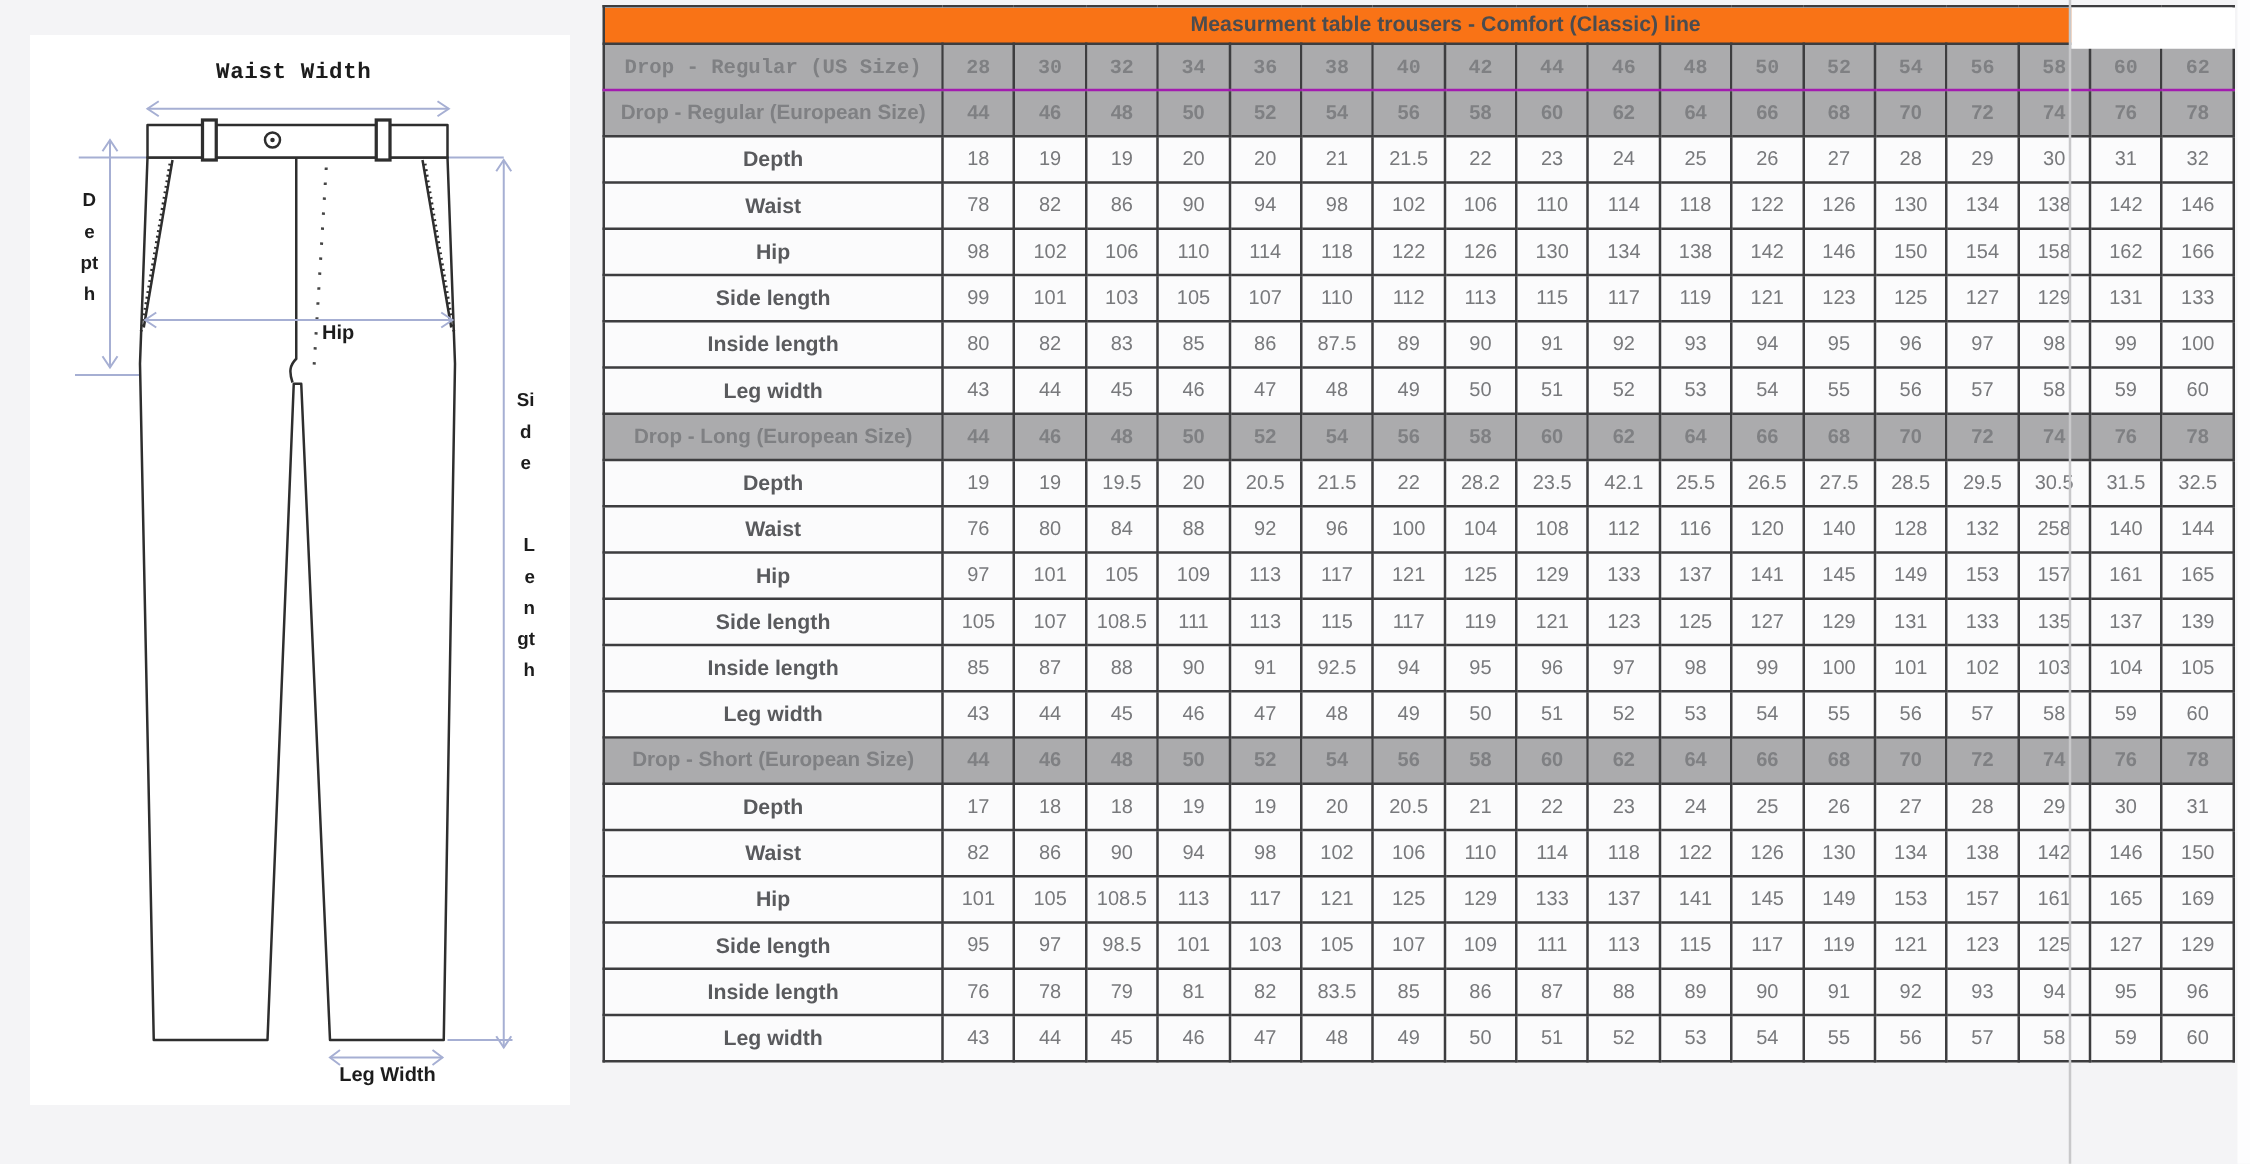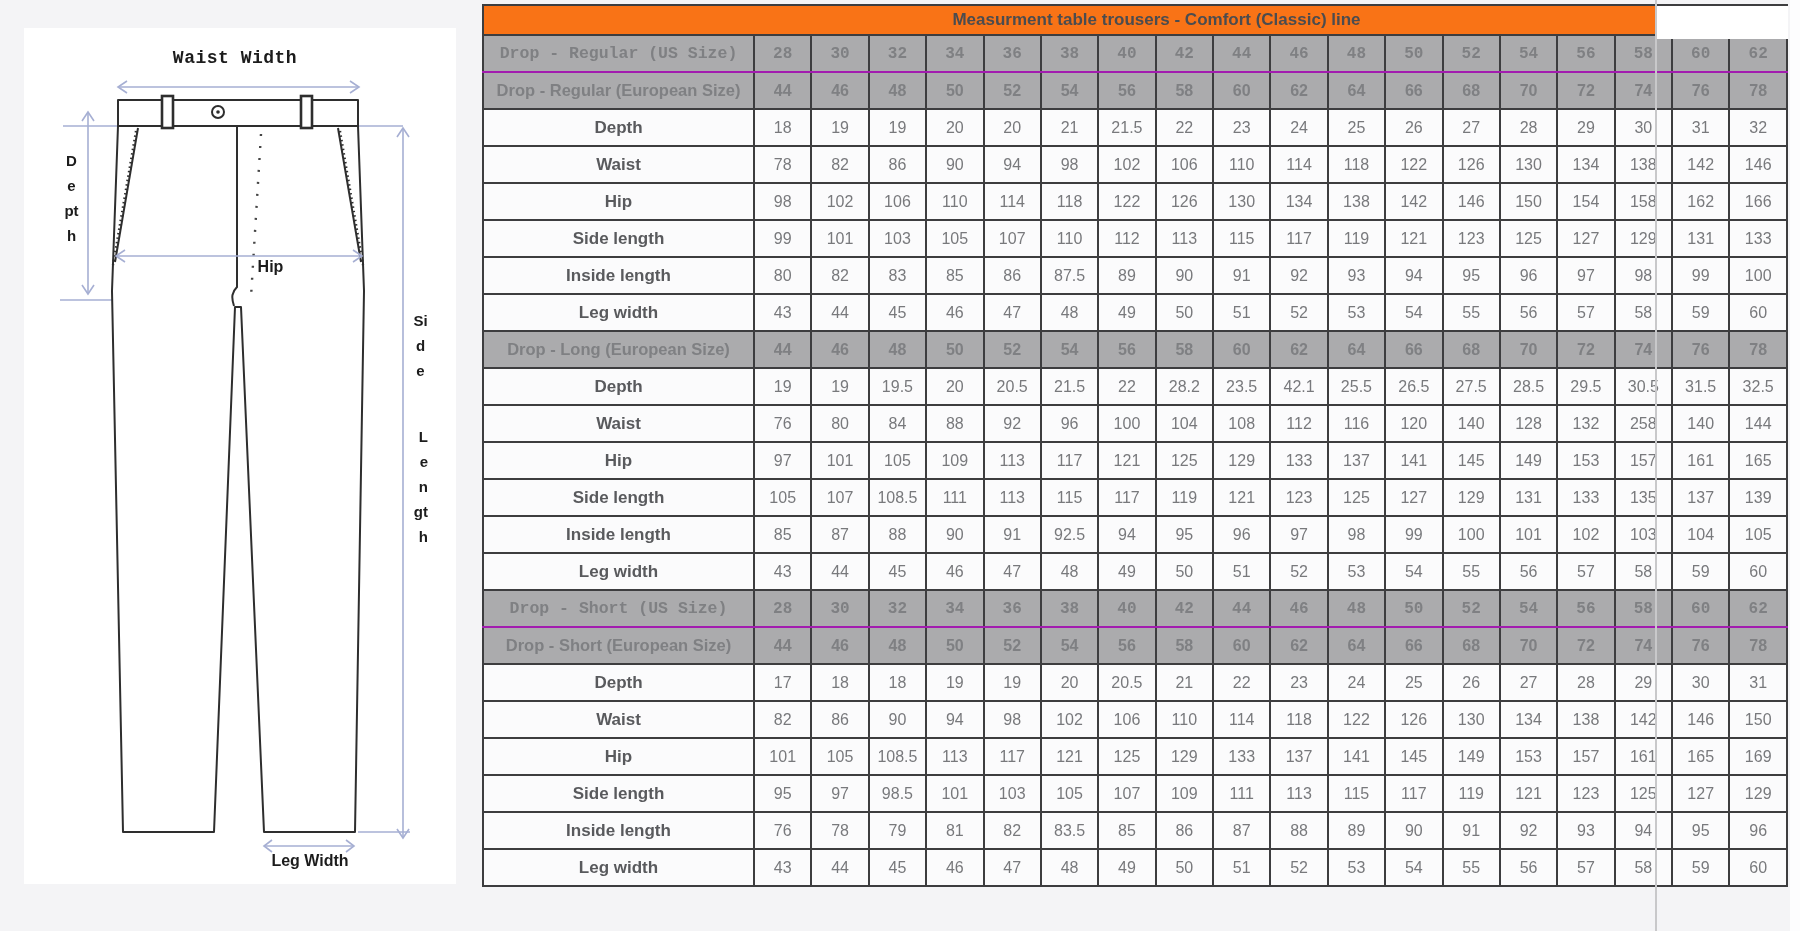--- a/index.html
+++ b/index.html
@@ -451,41 +451,20 @@
           <td>52</td>
           <td>53</td>
           <td>54</td>
           <td>55</td>
           <td>56</td>
           <td>57</td>
           <td>58</td>
           <td>59</td>
           <td>60</td>
         </tr>
-        <tr class="size-row us">
-          <td class="lbl">Drop - Short (US Size)</td>
-          <td>28</td>
-          <td>30</td>
-          <td>32</td>
-          <td>34</td>
-          <td>36</td>
-          <td>38</td>
-          <td>40</td>
-          <td>42</td>
-          <td>44</td>
-          <td>46</td>
-          <td>48</td>
-          <td>50</td>
-          <td>52</td>
-          <td>54</td>
-          <td>56</td>
-          <td>58</td>
-          <td>60</td>
-          <td>62</td>
-        </tr>
         <tr class="size-row eu">
           <td class="lbl">Drop - Short (European Size)</td>
           <td>44</td>
           <td>46</td>
           <td>48</td>
           <td>50</td>
           <td>52</td>
           <td>54</td>
           <td>56</td>
           <td>58</td>

